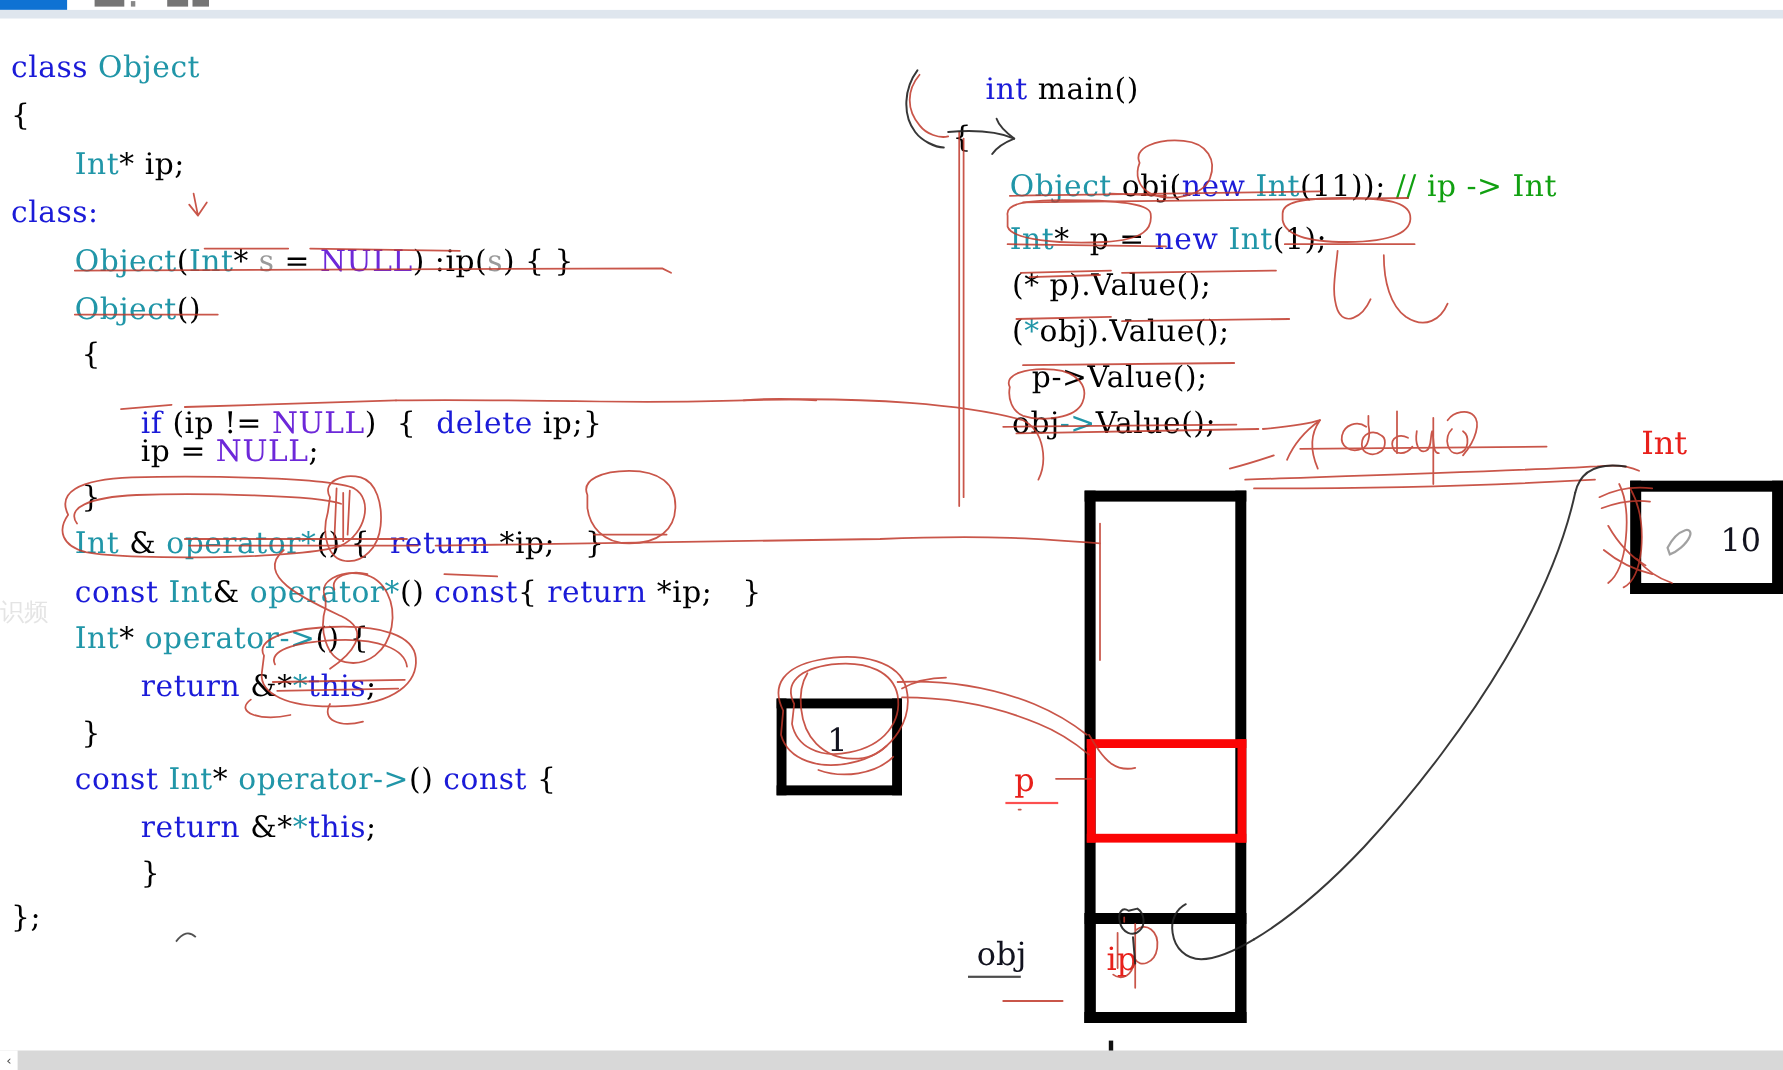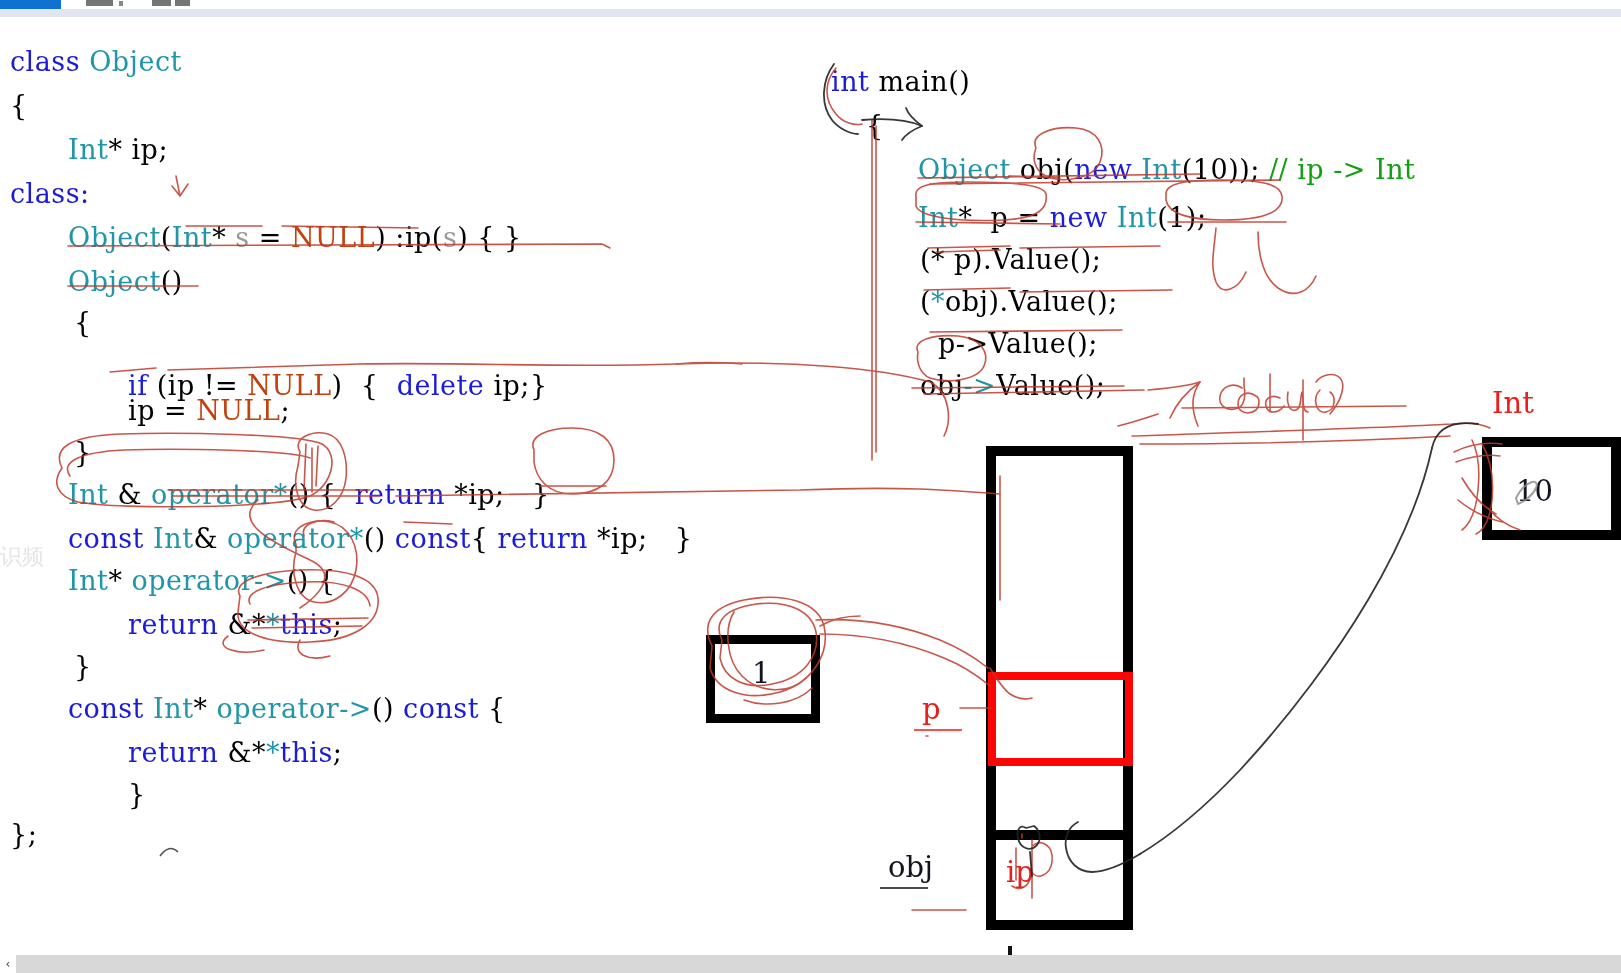--- a/index.html
+++ b/index.html
@@ -21,21 +21,21 @@
   
   #canvas{position:absolute;left:0;top:18px;width:1621px;height:820px;background:#ffffff;}
 
   .code{
     position:absolute;white-space:pre;
     font-family:"DejaVu Serif","Liberation Serif",serif;
     font-size:27px;line-height:27px;color:#000000;letter-spacing:.5px;
   }
   .kw{color:#1b1bd8;}        
   .ty{color:#2196a8;}        
-  .nul{color:#c2410c;}       
+  .nul{color:#6d28d9;}       
   .gry{color:#9a9a9a;}       
   .cmt{color:#11a011;}       
   .blk{color:#000000;}
 
   
   .boxline{position:absolute;background:#000000;}
   .redline{position:absolute;background:#fb0505;}
   .lbl{position:absolute;white-space:pre;
        font-family:"DejaVu Serif","Liberation Serif",serif;font-size:29px;line-height:29px;}
   .lbl-red{color:#e8201b;}
@@ -84,23 +84,23 @@
       <div class="code" style="left: 68px; top: 507px; text-align: center;"><span class="kw">const</span><span class="blk"> </span><span class="ty">Int</span><span class="blk">&amp; </span><span class="ty">operator</span><span class="ty">*</span><span class="blk">() </span><span class="kw">const</span><span class="blk">{ </span><span class="kw">return</span><span class="blk"> *ip;   }</span></div>
       <div class="code" style="left: 68px; top: 549px;"><span class="ty">Int</span><span class="blk">* </span><span class="ty">operator</span><span class="ty">-&gt;</span><span class="blk">() {</span></div>
       <div class="code" style="left: 128px; top: 593px;"><span class="kw">return</span><span class="blk"> &amp;*</span><span class="ty">*</span><span class="kw">this</span><span class="blk">;</span></div>
       <div class="code" style="left: 74px; top: 635px;"><span class="blk">}</span></div>
       <div class="code" style="left: 68px; top: 677px;"><span class="kw">const</span><span class="blk"> </span><span class="ty">Int</span><span class="blk">* </span><span class="ty">operator</span><span class="ty">-&gt;</span><span class="blk">() </span><span class="kw">const</span><span class="blk"> {</span></div>
       <div class="code" style="left: 128px; top: 721px;"><span class="kw">return</span><span class="blk"> &amp;*</span><span class="ty">*</span><span class="kw">this</span><span class="blk">;</span></div>
       <div class="code" style="left: 128px; top: 763px;"><span class="blk">}</span></div>
       <div class="code" style="left: 10px; top: 803px;"><span class="blk">};</span></div>
     </div>
   <div id="code-right">
-      <div class="code" style="left: 831px; top: 50px;"><span class="kw">int</span><span class="blk"> main()</span></div>
+      <div class="code" style="left: 896px; top: 50px;"><span class="kw">int</span><span class="blk"> main()</span></div>
       <div class="code" style="left: 866px; top: 94px;"><span class="blk">{</span></div>
-      <div class="code" style="left: 918px; top: 138px;"><span class="ty">Object</span><span class="blk"> obj(</span><span class="kw">new</span><span class="blk"> </span><span class="ty">Int</span><span class="blk">(10)); </span><span class="cmt">// ip -&gt; Int</span></div>
+      <div class="code" style="left: 918px; top: 138px;"><span class="ty">Object</span><span class="blk"> obj(</span><span class="kw">new</span><span class="blk"> </span><span class="ty">Int</span><span class="blk">(11)); </span><span class="cmt">// ip -&gt; Int</span></div>
       <div class="code" style="left: 918px; top: 186px;"><span class="ty">Int</span><span class="blk">*  p = </span><span class="kw">new</span><span class="blk"> </span><span class="ty">Int</span><span class="blk">(1);</span></div>
       <div class="code" style="left: 920px; top: 228px;"><span class="blk">(* p).Value();</span></div>
       <div class="code" style="left: 920px; top: 270px;"><span class="blk">(</span><span class="ty">*</span><span class="blk">obj).Value();</span></div>
       <div class="code" style="left: 926px; top: 312px; margin-left: 12px;"><span class="blk">p</span><span class="blk">-&gt;</span><span class="blk">Value();</span></div>
       <div class="code" style="left: 920px; top: 354px;"><span class="blk">obj</span><span class="ty">-&gt;</span><span class="blk">Value();</span></div>
     </div>
   <div id="diagram-layer">
       <div class="boxline" style="left: 986px; top: 428px; width: 147px; height: 10px; background: rgb(0, 0, 0);"></div>
       <div class="boxline" style="left: 986px; top: 902px; width: 147px; height: 10px; background: rgb(0, 0, 0);"></div>
       <div class="boxline" style="left: 986px; top: 428px; width: 10px; height: 484px; background: rgb(0, 0, 0);"></div>
@@ -121,21 +121,21 @@
       <div class="boxline" style="left: 1482px; top: 512px; width: 139px; height: 10px; background: rgb(0, 0, 0);"></div>
       <div class="boxline" style="left: 1482px; top: 419px; width: 10px; height: 103px; background: rgb(0, 0, 0);"></div>
       <div class="boxline" style="left: 1611px; top: 419px; width: 10px; height: 103px; background: rgb(0, 0, 0);"></div>
       <div class="lbl lbl-red" style="left: 922px; top: 677px;">p</div>
       <div class="redline" style="left: 914px; top: 711px; width: 48px; height: 1.5px; opacity: 0.7;"></div>
       <div class="lbl lbl-blk" style="left: 888px; top: 835px;">obj</div>
       <div class="boxline" style="left: 880px; top: 869px; width: 48px; height: 1.5px; opacity: 0.7;"></div>
       <div class="lbl lbl-red" style="left: 1006px; top: 840px; text-align: center;">ip</div>
       <div class="lbl lbl-red" style="left: 1492px; top: 371px;">Int</div>
       <div class="lbl lbl-blk" style="left: 752px; top: 641px;">1</div>
-      <div class="lbl lbl-blk" style="left: 1516px; top: 459px;">10</div>
+      <div class="lbl lbl-blk" style="left: 1564px; top: 459px;">10</div>
     </div>
 </div>
 
 <div id="watermark">识频</div>
 
 <svg id="ink" viewBox="0 0 1621 973" xmlns="http://www.w3.org/2000/svg">
   <g fill="none" stroke="#c0392b" stroke-width="1.6" opacity="0.85" stroke-linecap="round" stroke-linejoin="round">
 
     <path d="M176,176 L180,196 M180,196 L172,186 M180,196 L188,184"></path>
 

